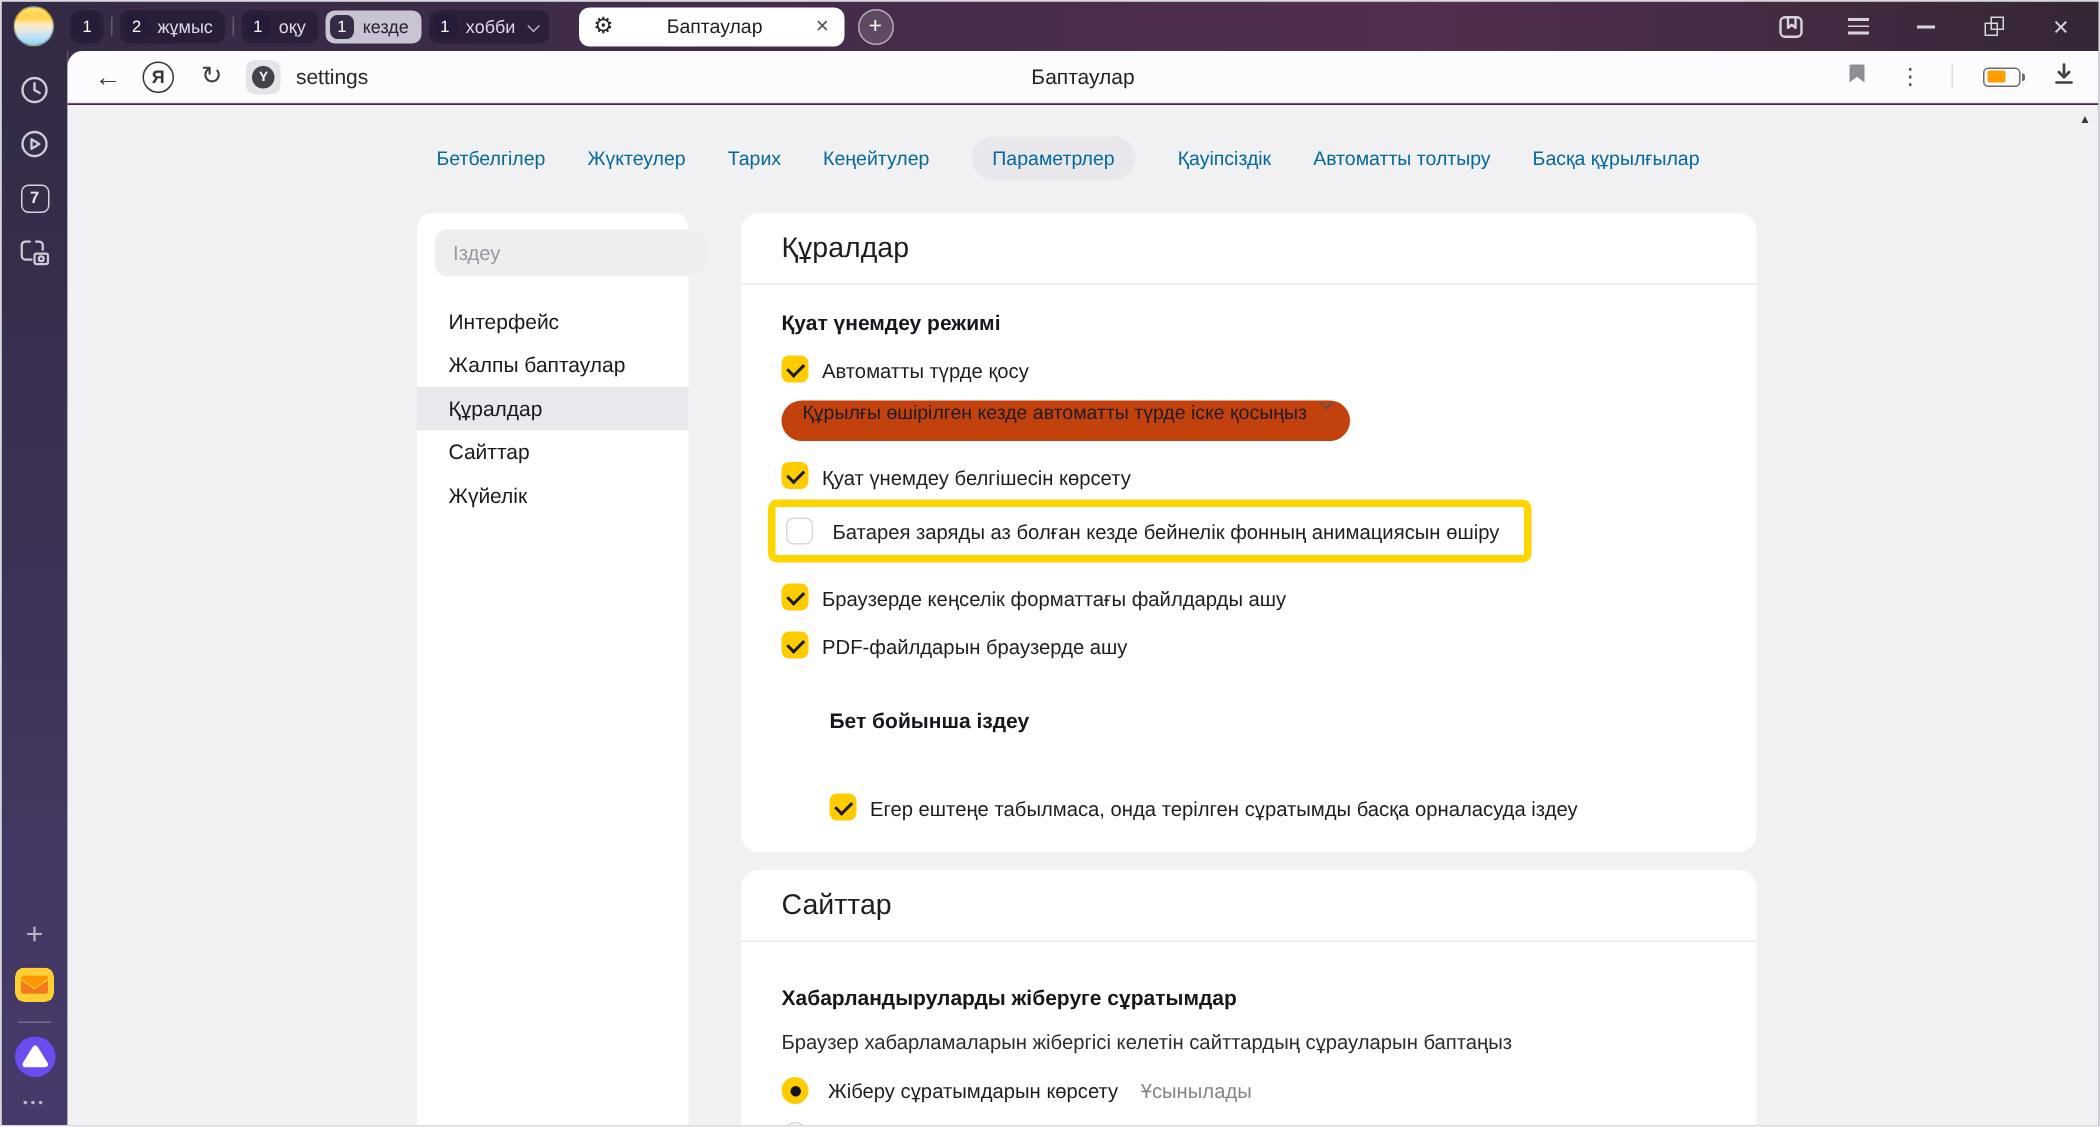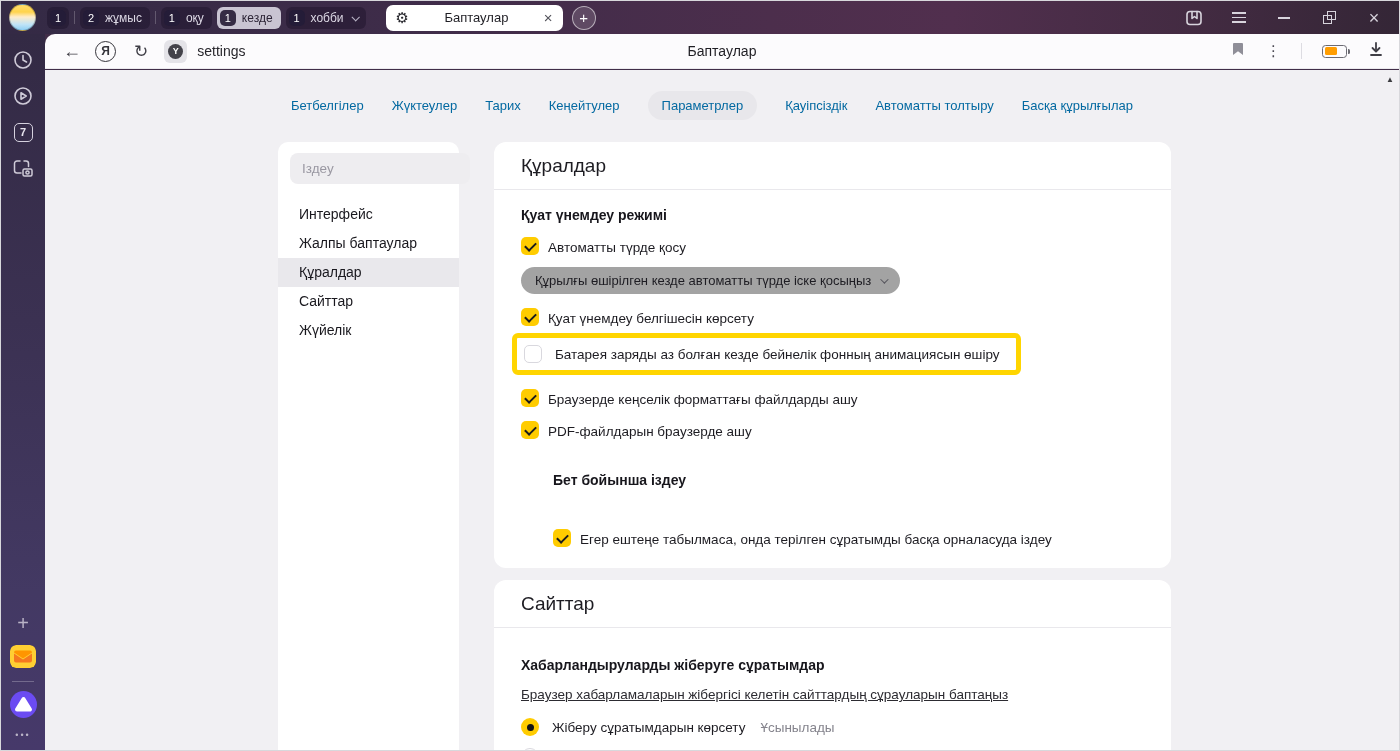--- a/index.html
+++ b/index.html
@@ -110,28 +110,28 @@
   .sec-title { font-size:14px; font-weight:bold; color:#17161c; margin-top:17px; }
   .sec-title--sub { margin-left:32px; margin-top:33px; }
   .check-row { display:flex; align-items:flex-end; gap:9px; margin-top:14px; }
   .check-row--indent { margin-left:32px;margin-top:41px; }
   .cr-label { font-size:13.5px; color:#1d1c22; }
   .checkbox { flex:0 0 auto; width:18px; height:18px; border-radius:5px; position:relative; cursor:pointer; }
   .checkbox--on { background:#ffcc00; }
   .checkbox--on:after { content:""; position:absolute; left:4px; top:4.5px; width:9px; height:5px;
     border-left:2px solid #1c1c1c; border-bottom:2px solid #1c1c1c; transform:rotate(-45deg); }
   .checkbox--off { background:#fff; border:1.5px solid #d9d8de; }
-  .dropdown { display:inline-flex; align-items:center; height:27px; background:#a3a3a3; border-radius:14px;
+  .dropdown { display:inline-flex; height:27px; background:#c2410c; border-radius:14px;
     padding:0 14px; margin-top:12px; font-size:13px; color:#1d1c22; cursor:pointer; }
   .dropdown .chev2 { width:6px; height:6px; border-right:1.5px solid #55545c; border-bottom:1.5px solid #55545c;
     transform:rotate(45deg) translateY(-2px); margin-left:9px; }
   .highlight-row { width:509px; margin-top:7px; margin-left:-9px; border:5px solid #ffd500; border-radius:6px;
     padding:7px 10px 7px 7px; display:flex; align-items:center; gap:13px; background:#fff; }
   .gap-lg { margin-top:37px; }
-  .desc-text { font-size:13.5px; color:#2c2b31; margin-top:14px;text-decoration:underline; }
+  .desc-text { font-size:13.5px; color:#2c2b31; margin-top:14px; }
   .radio-row { display:flex; align-items:center; gap:13px; margin-top:16px; }
   .radio { flex:0 0 auto; width:18px; height:18px; border-radius:50%; position:relative; cursor:pointer; }
   .radio--on { background:#ffcc00; }
   .radio--on:after { content:""; position:absolute; left:5.5px; top:5.5px; width:7px; height:7px; border-radius:50%; background:#141414; }
   .radio--off { background:#fff; border:1.5px solid #d9d8de; }
   .radio-badge { font-size:13.5px; color:#85848d; margin-left:2px; }
 </style>
 </head>
 <body>
 

